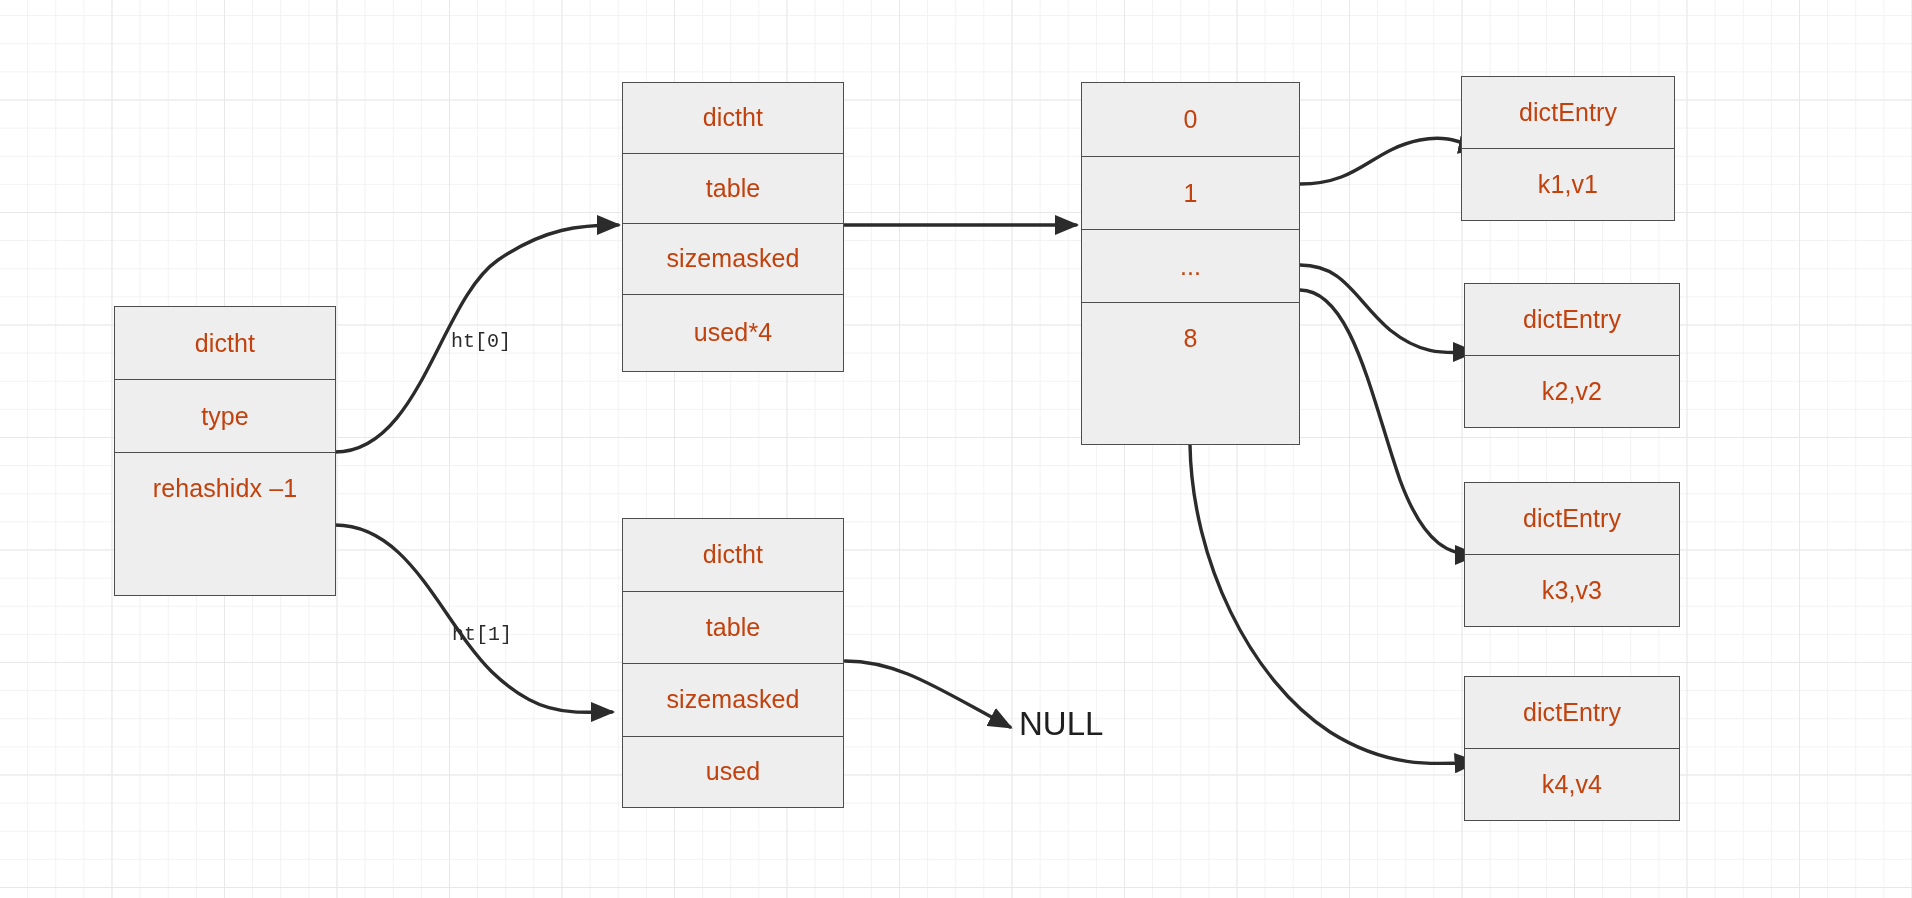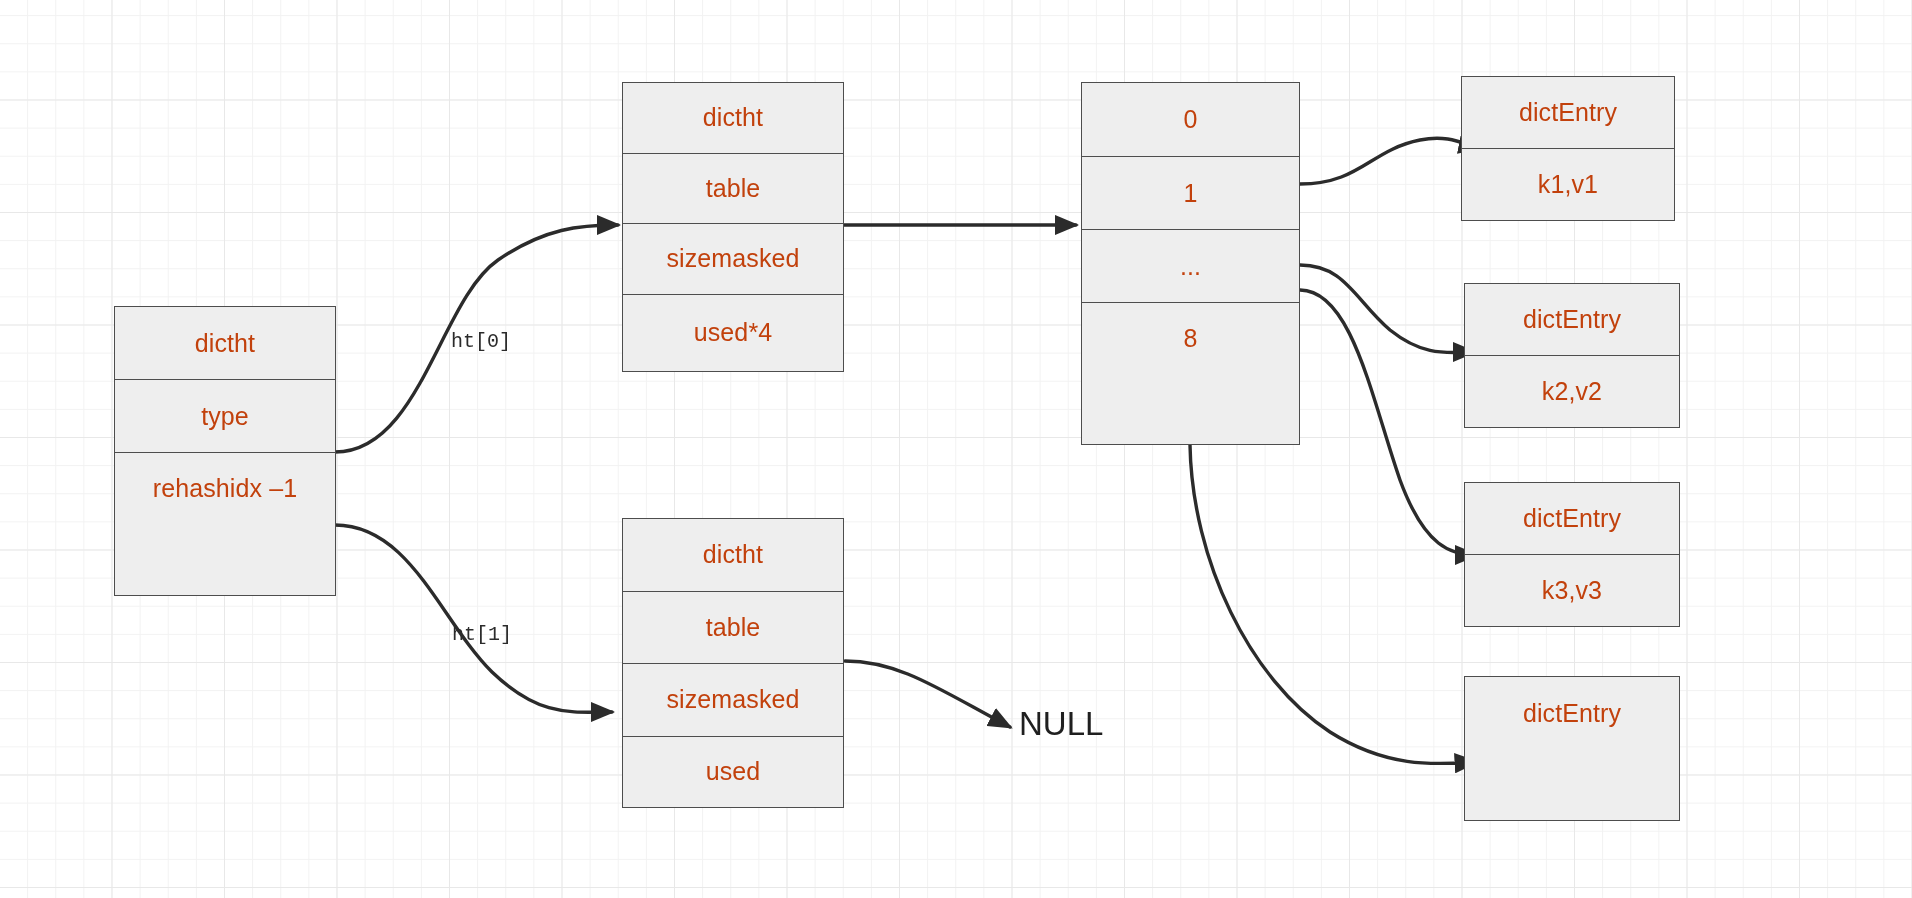--- a/index.html
+++ b/index.html
@@ -148,20 +148,21 @@
     <div class="row" style="height:73px;">k2,v2</div>
   </div>
 
   <div class="node" style="left:1464px; top:482px; width:216px; height:145px;">
     <div class="row" style="height:72px;">dictEntry</div>
     <div class="row" style="height:73px;">k3,v3</div>
   </div>
 
   <div class="node" style="left:1464px; top:676px; width:216px; height:145px;">
     <div class="row" style="height:72px;">dictEntry</div>
+    <div class="row" style="height:73px;">k4,v4</div>
   </div>
 
   <div class="edge-label" style="left:451px; top:330px;">ht[0]</div>
 
   <div class="edge-label" style="left:452px; top:605px;margin-top:18px;">ht[1]</div>
 
   <div class="null-label" style="left:1019px; top:705px;">NULL</div>
 
 </div>
 

